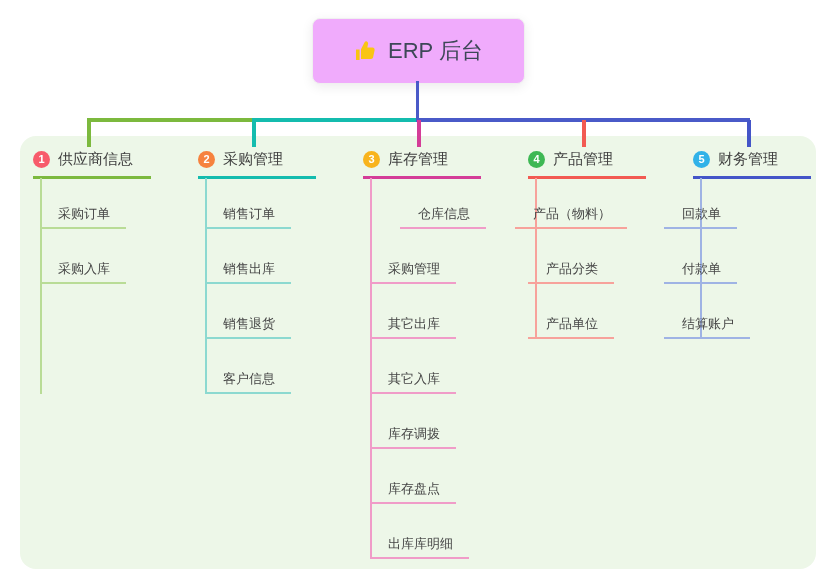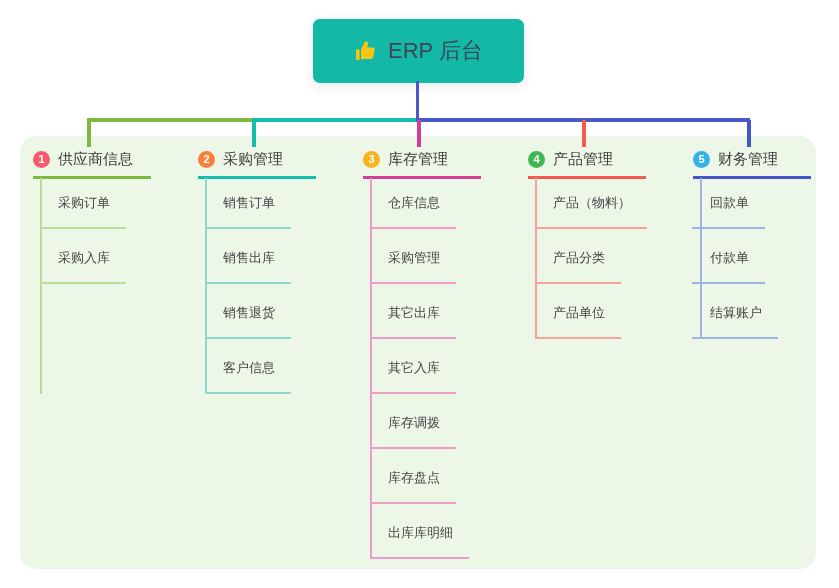--- a/index.html
+++ b/index.html
@@ -4,21 +4,21 @@
 <style>
   html,body{margin:0;padding:0;background:#fff;}
   #stage{
     position:relative;width:839px;height:588px;background:#ffffff;overflow:hidden;
     font-family:"Liberation Sans","DejaVu Sans",sans-serif;
   }
   
   #panel{position:absolute;left:20px;top:136px;width:796px;height:433px;border-radius:16px;}
   
   #root-node{
-    position:absolute;left:312px;top:18px;width:211px;height:64px;background:#14b8a6;
+    position:absolute;left:312px;top:18px;width:211px;height:64px;background:#f0abfc;
     border:1px solid #f0f0f0;border-radius:8px;box-shadow:0 3px 12px rgba(0,0,0,.08);
     display:flex;align-items:center;justify-content:center;gap:10px;
     font-size:22px;color:#3d4757;font-weight:500;
   }
   #root-node .thumb{width:24px;height:24px;display:inline-block;}
   
   .hline{position:absolute;height:3.5px;top:118px;}
   .vline-root{position:absolute;width:3.5px;left:415.5px;top:81px;height:38px;}
   .drop{position:absolute;width:3.5px;top:120px;height:27px;}
   
@@ -29,21 +29,21 @@
   .badge{
     width:17px;height:17px;border-radius:50%;color:#fff;font-size:11px;line-height:17px;
     text-align:center;flex:0 0 17px;font-weight:bold;
   }
   .topic-label{font-size:15px;color:#3f3f3f;font-weight:500;white-space:nowrap;}
   
   .child-vline{position:absolute;width:2px;top:178px;}
   .children{position:absolute;top:174px;display:flex;flex-direction:column;align-items:flex-start;}
   .child-row{height:55px;display:flex;align-items:flex-end;}
   .child-node{
-    display:inline-block;padding:0 16px 15px 18px;border-bottom:2px solid #ccc;
+    display:inline-block;padding:0 16px 4px 18px;border-bottom:2px solid #ccc;
     font-size:13px;color:#454545;white-space:nowrap;
   }
 </style>
 </head>
 <body>
 
 <div id="stage">
   <div id="panel" style="background: rgb(237, 247, 232);"></div>
 
   <div id="root-node" style="color: rgb(61, 71, 87);">
@@ -100,21 +100,21 @@
           <span class="child-node" style="border-bottom-color: rgb(140, 217, 208);">客户信息</span>
         </div>
       </div>
       <div class="topic" style="left: 363px; border-bottom-color: rgb(212, 61, 152);">
         <span class="badge" style="background: rgb(248, 180, 29);">3</span>
         <span class="topic-label">库存管理</span>
       </div>
       <div class="child-vline" style="left: 370px; height: 381px; background: rgb(240, 156, 200);"></div>
       <div class="children" style="left: 370px;">
         <div class="child-row">
-          <span class="child-node" style="border-bottom-color: rgb(240, 156, 200);">仓库信息</span>
+          <span class="child-node" style="border-bottom-color: rgb(240, 156, 200); margin-left: 30px;">仓库信息</span>
         </div>
         <div class="child-row">
           <span class="child-node" style="border-bottom-color: rgb(240, 156, 200);">采购管理</span>
         </div>
         <div class="child-row">
           <span class="child-node" style="border-bottom-color: rgb(240, 156, 200);">其它出库</span>
         </div>
         <div class="child-row">
           <span class="child-node" style="border-bottom-color: rgb(240, 156, 200);">其它入库</span>
         </div>
@@ -126,37 +126,37 @@
         </div>
         <div class="child-row">
           <span class="child-node" style="border-bottom-color: rgb(240, 156, 200);">出库库明细</span>
         </div>
       </div>
       <div class="topic" style="left: 528px; border-bottom-color: rgb(242, 90, 82);">
         <span class="badge" style="background: rgb(62, 184, 84);">4</span>
         <span class="topic-label">产品管理</span>
       </div>
       <div class="child-vline" style="left: 535px; height: 161px; background: rgb(247, 162, 155);"></div>
-      <div class="children" style="left: 535px;">
+      <div class="children" style="left: 515px; align-items: center;">
         <div class="child-row">
           <span class="child-node" style="border-bottom-color: rgb(247, 162, 155);">产品（物料）</span>
         </div>
         <div class="child-row">
           <span class="child-node" style="border-bottom-color: rgb(247, 162, 155);">产品分类</span>
         </div>
         <div class="child-row">
           <span class="child-node" style="border-bottom-color: rgb(247, 162, 155);">产品单位</span>
         </div>
       </div>
       <div class="topic" style="left: 693px; border-bottom-color: rgb(68, 85, 200);">
         <span class="badge" style="background: rgb(49, 178, 232);">5</span>
         <span class="topic-label">财务管理</span>
       </div>
       <div class="child-vline" style="left: 700px; height: 161px; background: rgb(159, 179, 228);"></div>
-      <div class="children" style="left: 692px;">
+      <div class="children" style="left: 664px;">
         <div class="child-row">
           <span class="child-node" style="border-bottom-color: rgb(159, 179, 228);">回款单</span>
         </div>
         <div class="child-row">
           <span class="child-node" style="border-bottom-color: rgb(159, 179, 228);">付款单</span>
         </div>
         <div class="child-row">
           <span class="child-node" style="border-bottom-color: rgb(159, 179, 228);">结算账户</span>
         </div>
       </div>

